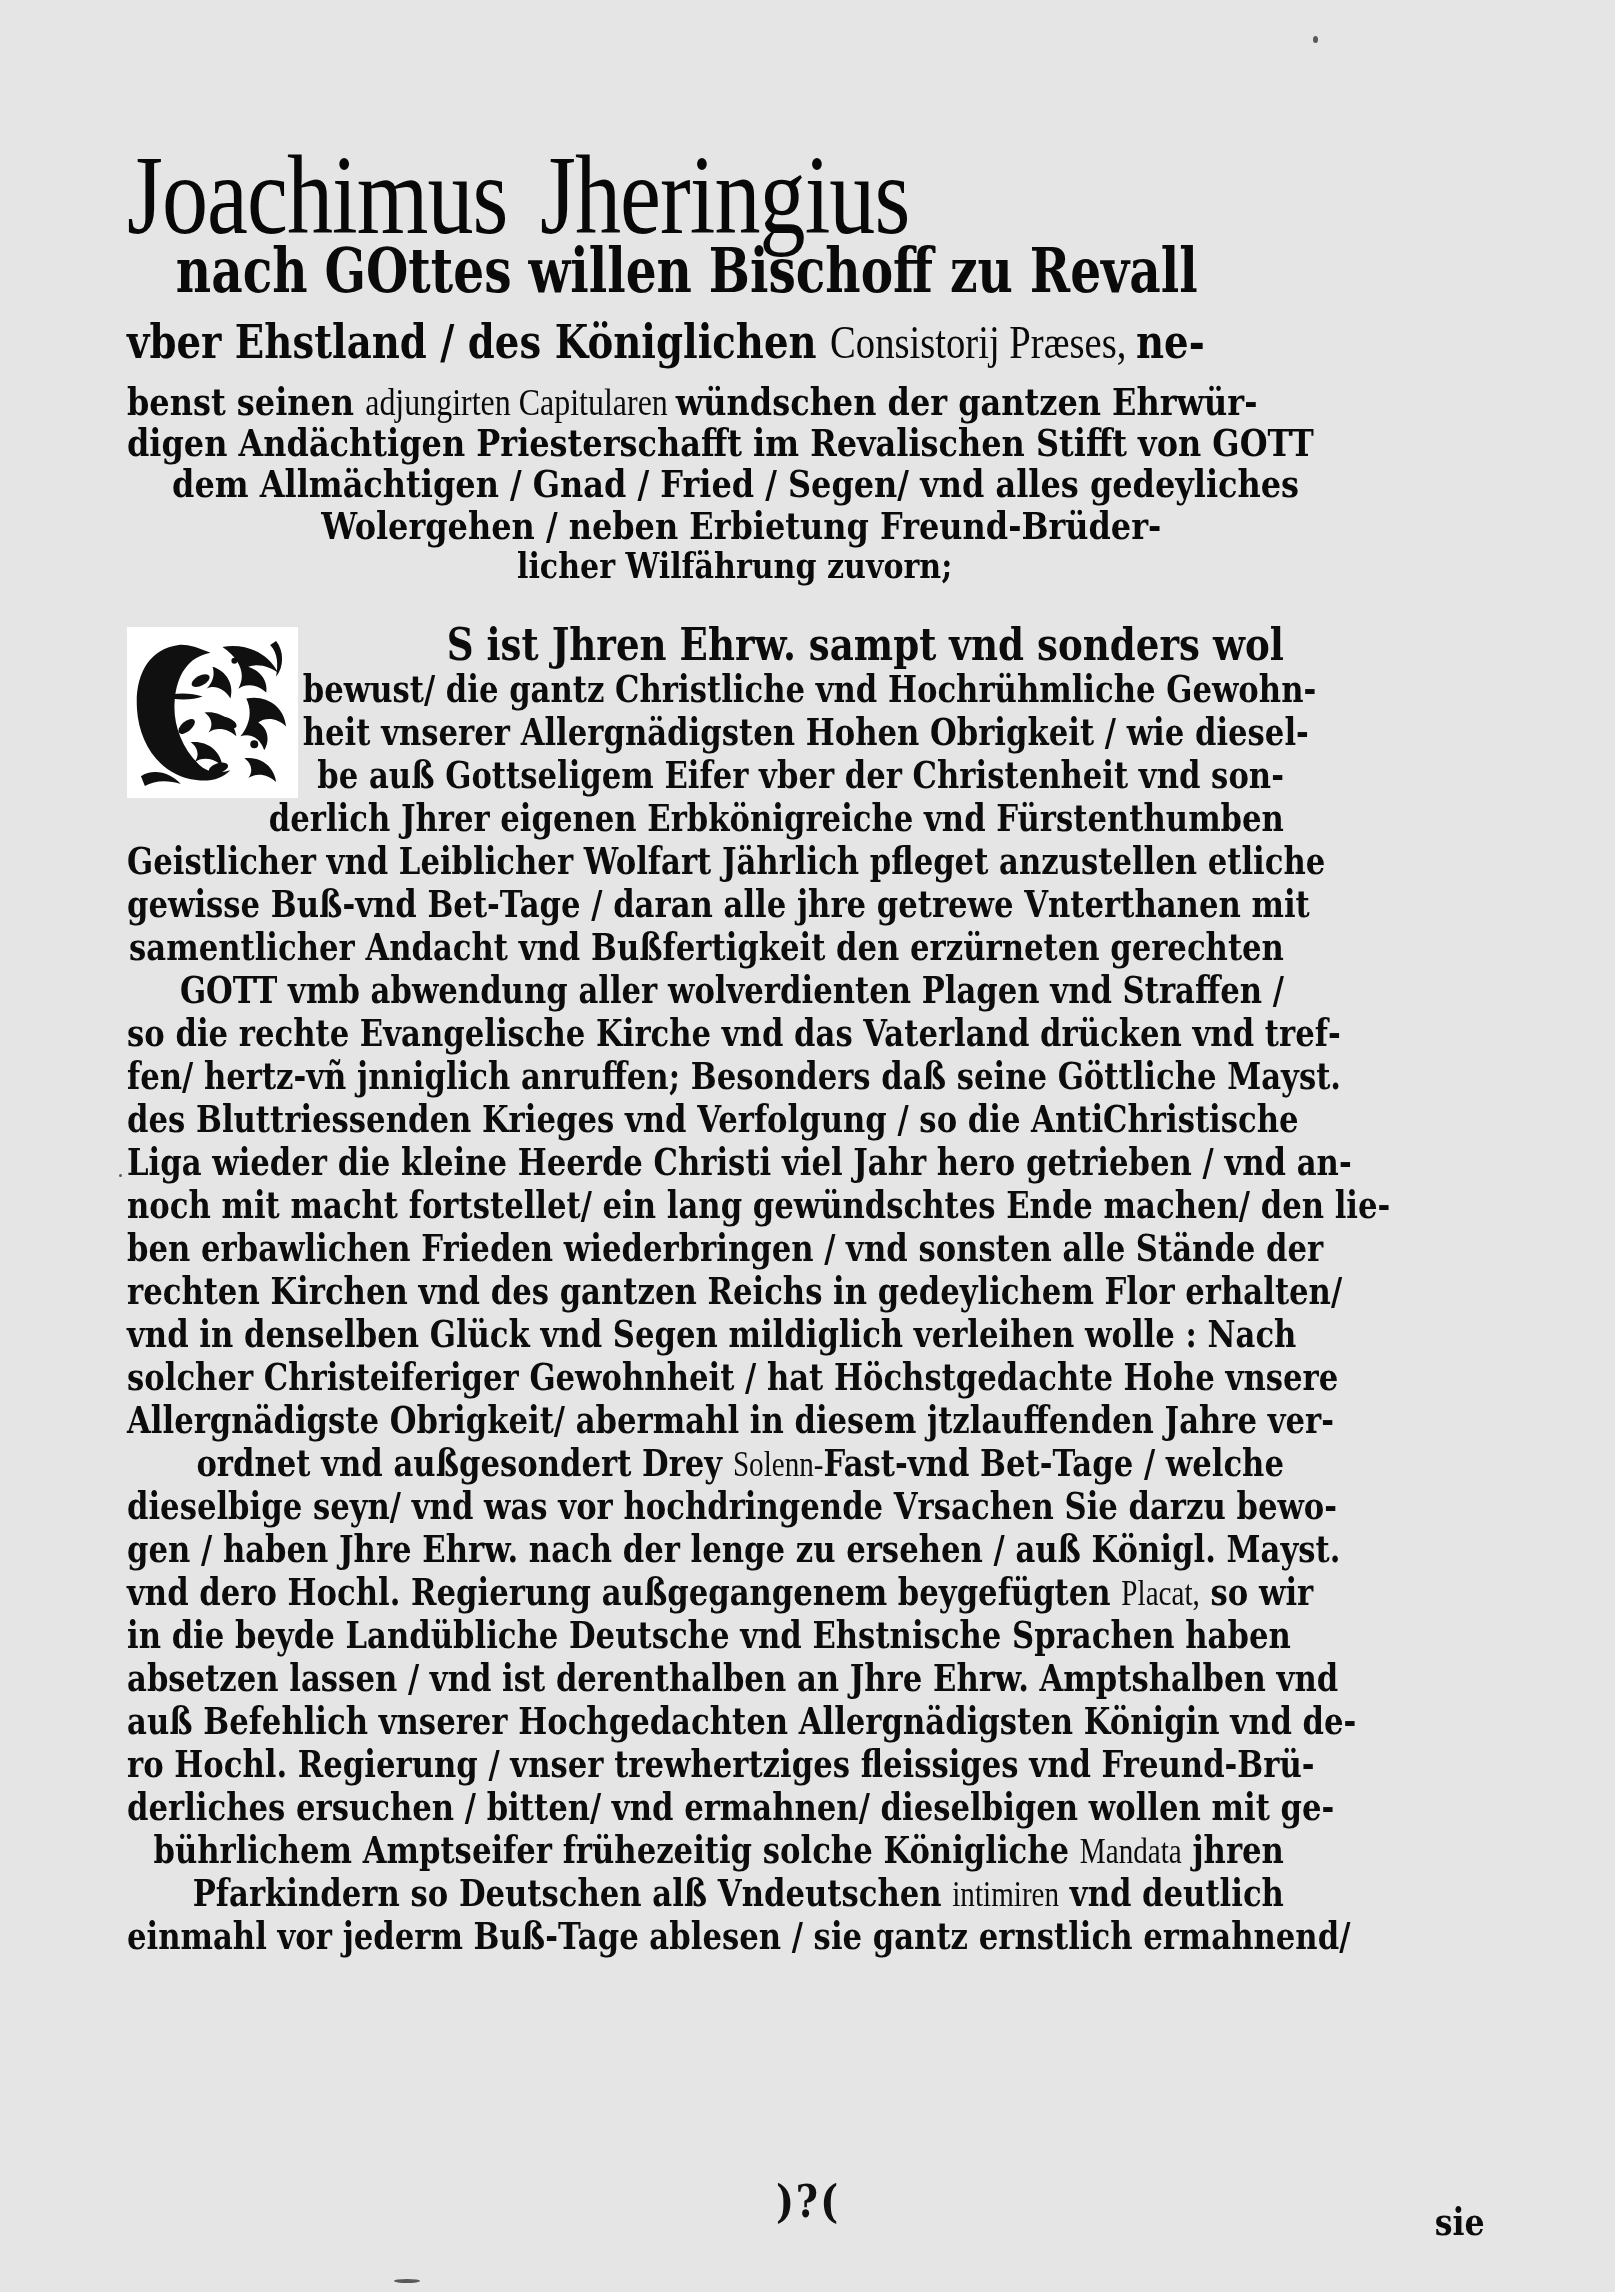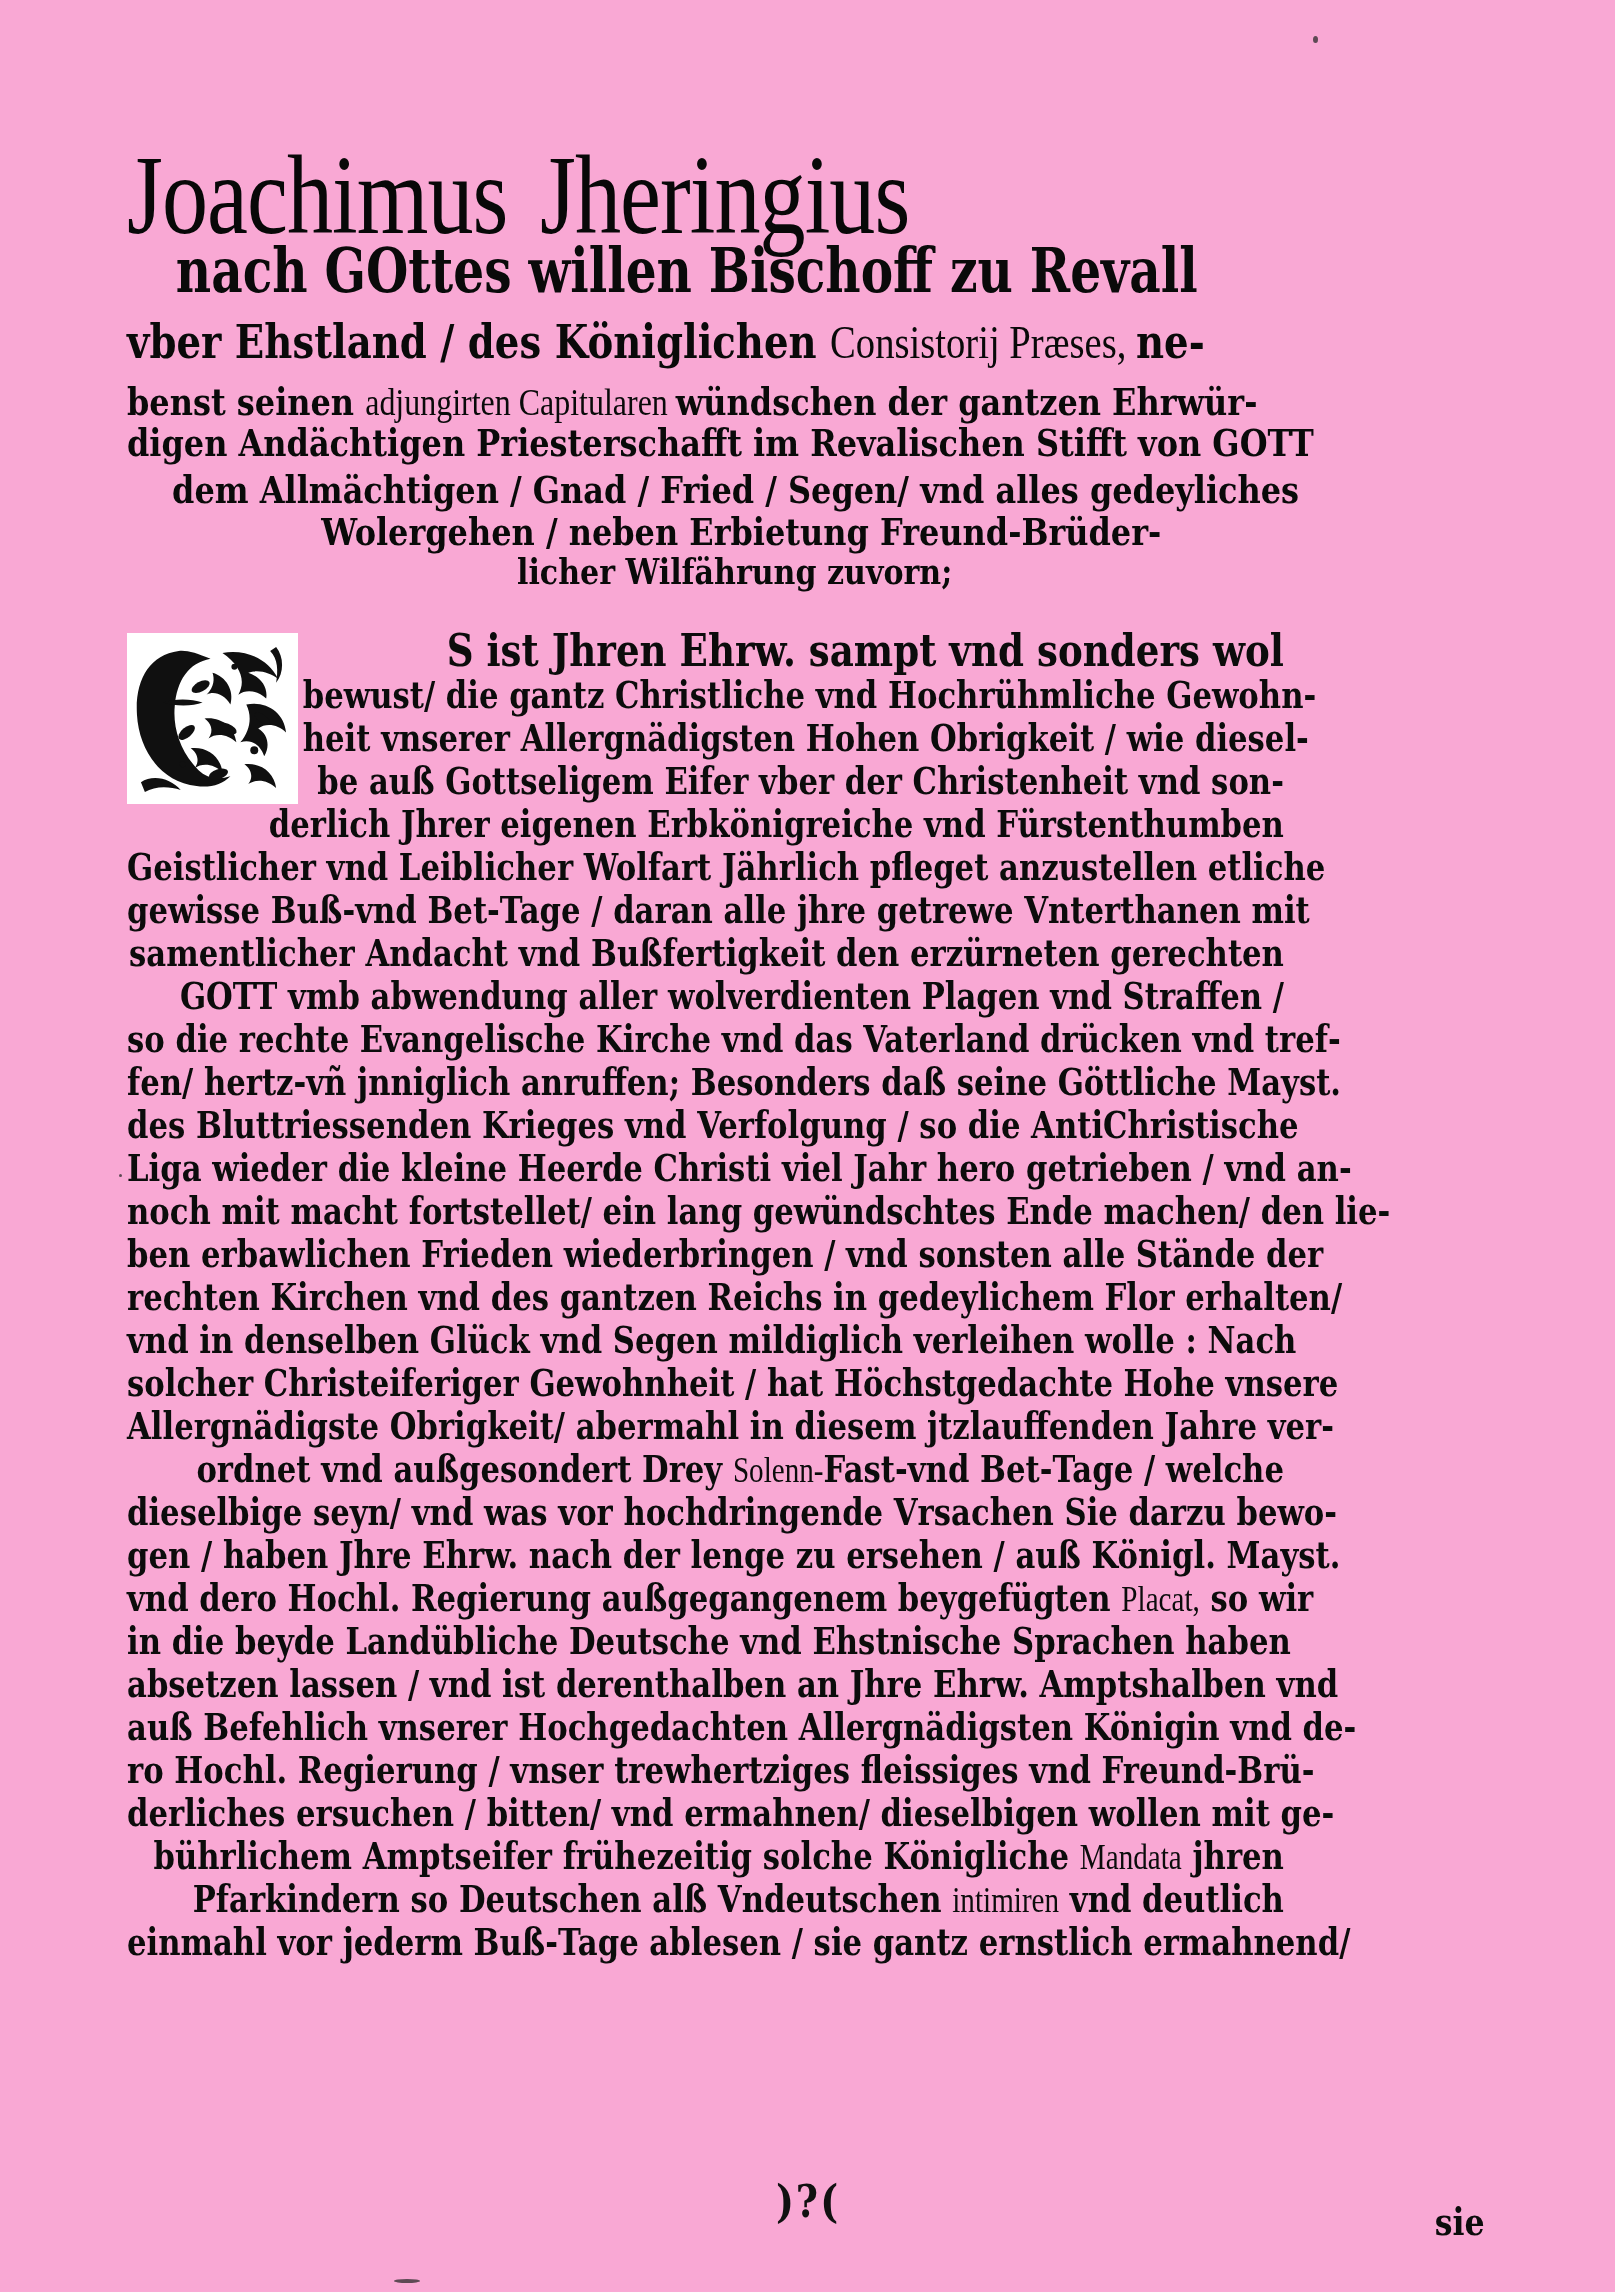--- a/index.html
+++ b/index.html
@@ -8,21 +8,21 @@
     padding: 0;
     background: #ffffff;
   }
   body {
     font-family: "DejaVu Serif", serif;
   }
   .page {
     position: relative;
     width: 1616px;
     height: 2292px;
-    background: #f9a8d4;
+    background: #e5e5e5;
     overflow: hidden;
   }
 
   
   .speck {
     position: absolute;
     background: #2a2a2a;
     border-radius: 50%;
     opacity: .75;
   }
@@ -162,21 +162,21 @@
       </div>
 
       <div class="head-wrap" style="margin-top:17px;">
         <div class="head-line hl3"><span>benst seinen </span><span class="rm">adjungirten Capitularen </span><span>wündschen der gantzen Ehrwür‑</span></div>
       </div>
 
       <div class="head-wrap" style="margin-top:2px;">
         <div class="head-line hl3">digen Andächtigen Priesterschafft im Revalischen Stifft von GOTT</div>
       </div>
 
-      <div class="head-wrap center-ish" style="margin-top:8px;text-align:center;">
+      <div class="head-wrap center-ish" style="margin-top:2px;text-align:center;">
         <div class="head-line hl3" style="display:inline-block;padding-left:48px;">dem Allmächtigen / Gnad / Fried / Segen/ vnd alles gedeyliches</div>
       </div>
 
       <div class="head-wrap center-ish" style="margin-top:2px;">
         <div class="head-line hl3" style="display:inline-block;padding-left:44px;">Wolergehen / neben Erbietung Freund‑Brüder‑</div>
       </div>
 
       <div class="head-wrap center-ish" style="margin-top:2px;">
         <div class="head-line hl3" style="display:inline-block;font-size:32px;">licher Wilfährung zuvorn;</div>
       </div>

